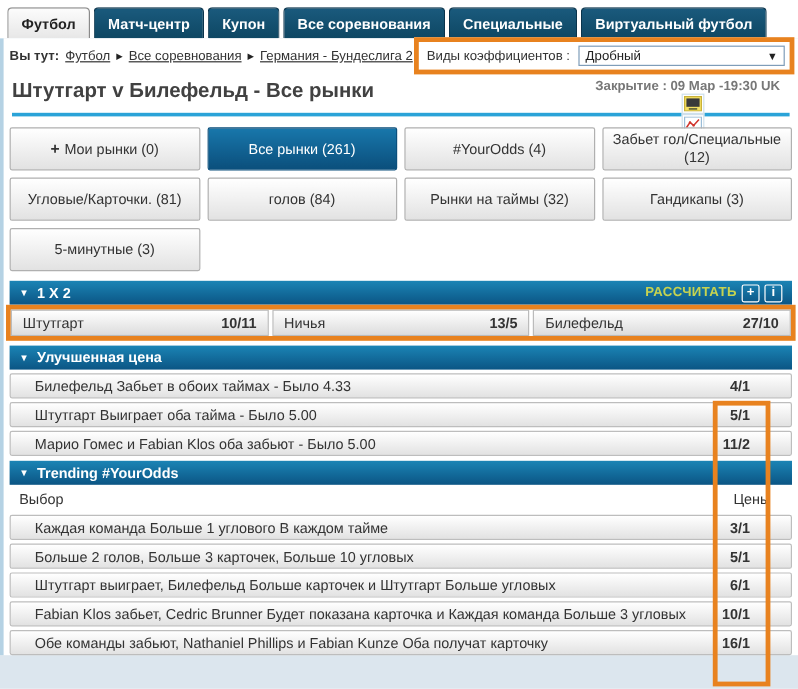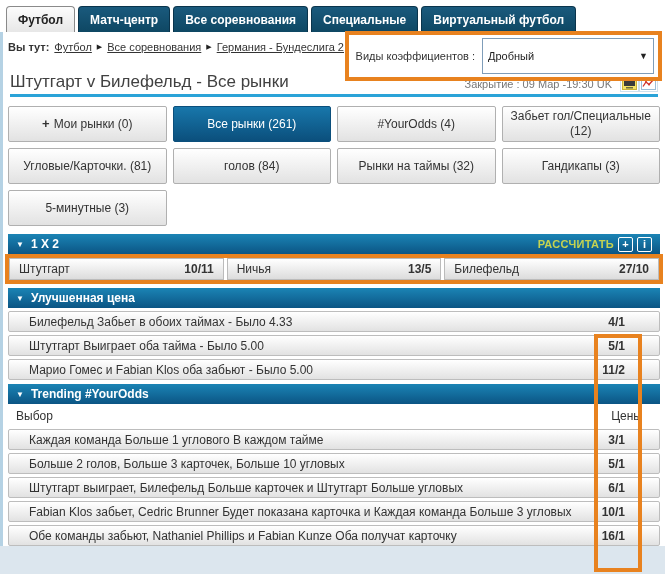--- a/index.html
+++ b/index.html
@@ -22,27 +22,27 @@
 
   .crumb-row { position:relative; height:34px; padding-top:9px; }
   .breadcrumb { font-size:11px; color:#333; display:flex; align-items:center; gap:5px; }
   .breadcrumb .prefix { font-weight:bold; }
   .breadcrumb .link { text-decoration:underline; color:#333; cursor:pointer; }
   .breadcrumb .sep { font-size:7px; color:#222; }
 
   .odds-format-box { position:absolute; right:-2px; top:-1px; border:4px solid #e8821f; background:#fff;
                      display:flex; align-items:center; gap:7px; padding:3px 4px 3px 7px; }
   .odds-format-box .lbl { font-size:11px; color:#333; white-space:nowrap; }
-  .selectbox { display:flex; justify-content:space-between; align-items:center; width:172px; height:36px;
+  .selectbox { display:flex; justify-content:space-between; align-items:center; width:172px; height:17px;
                border:1px solid #7f9db9; background:#fff; font-size:11px; color:#222; padding:0 5px; cursor:pointer; }
   .selectbox .dd-arrow { font-size:9px; color:#222; }
 
-  .title-row { display:flex; justify-content:space-between; align-items:flex-end; height:26px; padding:0 2px; }
+  .title-row { display:flex; justify-content:space-between; align-items:flex-start; height:26px; padding:0 2px;font-weight:bold; }
   .match-title { font-size:17px; color:#414141; }
-  .closing-wrap { display:flex; align-items:center; gap:0; }
+  .closing-wrap { display:flex; align-items:center; gap:0;flex-direction:column; }
   .closing { font-size:11px; color:#777; margin-right:8px; }
   .mini-icon { display:inline-flex; border:1px solid #cfe0ec; padding:1px; background:#fff; cursor:pointer; }
   .underline { height:3px; background:#2aa3d8; margin:2px 2px 9px 2px; }
 
   
   .market-grid { display:grid; grid-template-columns:repeat(4,1fr); gap:6px; margin-bottom:8px; }
   .mbtn { min-height:36px; display:flex; align-items:center; justify-content:center; gap:4px;
           background:linear-gradient(#ffffff,#e2e2e2); border:1px solid #b0b0b0; border-radius:2px;
           font-size:12px; color:#333; text-align:center; padding:2px 6px; cursor:pointer; line-height:1.25; }
   .mbtn .plus { font-weight:bold; font-size:13px; }
@@ -83,20 +83,21 @@
 </style>
 </head>
 <body>
 
 <div class="page">
 
 
   <div class="tabbar">
     <div class="tab active">Футбол</div>
     <div class="tab">Матч-центр</div>
+    <div class="tab">Купон</div>
     <div class="tab">Все соревнования</div>
     <div class="tab">Специальные</div>
     <div class="tab">Виртуальный футбол</div>
   </div>
 
   <div class="content">
 
     <div class="crumb-row">
       <div class="breadcrumb">
         <span class="prefix">Вы тут:</span>

